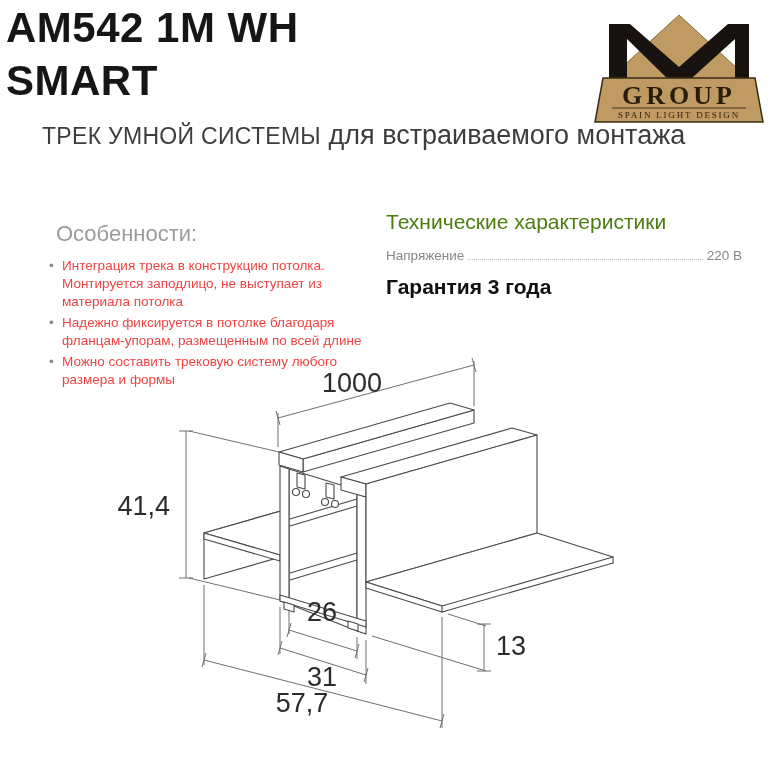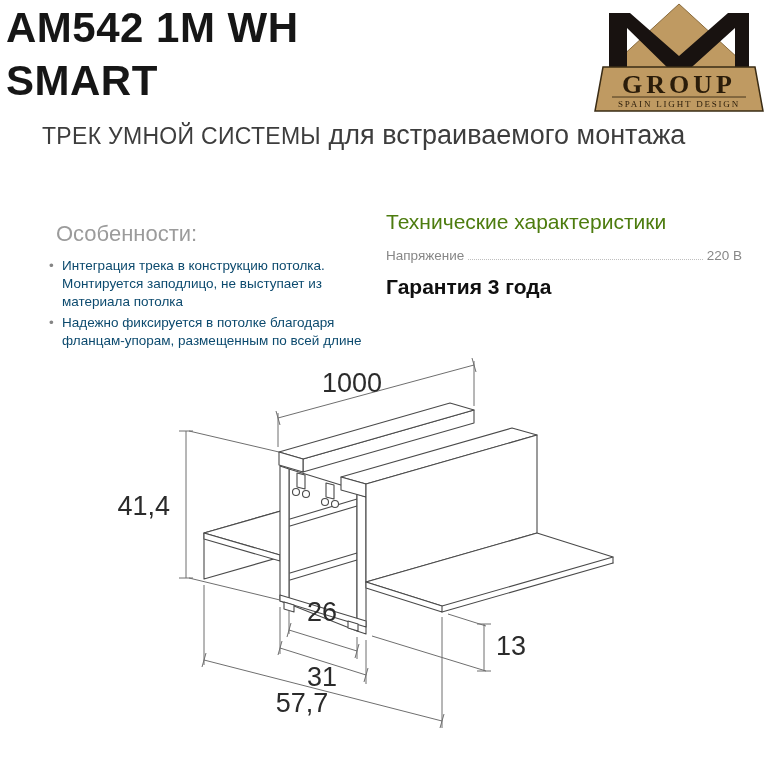--- a/index.html
+++ b/index.html
@@ -1,27 +1,27 @@
 <!DOCTYPE html>
 <html><head>
 <meta charset="utf-8">
 <style>
   html,body{margin:0;padding:0;background:#ffffff;}
   .page{position:relative;width:768px;height:768px;background:#fff;overflow:hidden;
         font-family:"Liberation Sans",sans-serif;}
   .title{position:absolute;left:6px;top:2px;font-size:42px;line-height:1.25;
          font-weight:600;color:#161616;letter-spacing:.5px;}
-  .logo{position:absolute;left:594px;top:1px;width:170px;height:112px;}
+  .logo{position:absolute;left:594px;top:12px;width:170px;height:112px;}
   .subtitle{position:absolute;left:42px;top:120px;width:700px;font-size:27px;color:#3d3d3d;}
   .subtitle .caps{font-size:23px;letter-spacing:.3px;}
   .subtitle .l2{margin-left:12px;margin-top:4px;}
   .features{position:absolute;left:44px;top:210px;width:345px;margin-top:11px;}
   .features h2{margin:0 0 10px 12px;font-size:22px;font-weight:400;color:#9b9b9b;}
   .features ul{margin:0;padding:0 0 0 18px;list-style:none;}
-  .features li{position:relative;font-size:13.5px;line-height:1.34;color:#0c4a6e;margin-bottom:3px;}
+  .features li{position:relative;font-size:13.5px;line-height:1.34;color:#ef4444;margin-bottom:3px;}
   .features li::before{content:"•";position:absolute;left:-13px;color:#858585;}
   .specs{position:absolute;left:386px;top:210px;width:356px;}
   .specs h2{margin:0 0 14px 0;font-size:21px;font-weight:400;color:#4d7c0f;}
   .spec-row{display:flex;align-items:baseline;font-size:13.5px;color:#878787;margin-bottom:6px;}
   .leader{flex:1;border-bottom:1.5px dotted #bfbfbf;margin:0 4px 3px 4px;min-width:20px;}
   .val-strong{font-size:16px;font-weight:700;color:#161616;}
   .warranty{margin-top:12px;font-size:21px;font-weight:700;color:#101010;}
   svg.drawing{position:absolute;left:0;top:0;width:768px;height:768px;}
   .obj{fill:#ffffff;stroke:#4a4a4a;stroke-width:1.1;stroke-linejoin:round;}
   .objline{fill:none;stroke:#4a4a4a;stroke-width:1.1;stroke-linecap:round;}
@@ -54,20 +54,21 @@
     <div>
       <span class="caps">ТРЕК УМНОЙ СИСТЕМЫ</span><span>  для встраиваемого монтажа</span>
     </div>
   </div>
 
   <div class="features">
     <h2>Особенности:</h2>
     <ul>
       <li>Интеграция трека в конструкцию потолка. Монтируется заподлицо, не выступает из материала потолка</li>
       <li>Надежно фиксируется в потолке благодаря фланцам-упорам, размещенным по всей длине</li>
+      <li>Можно составить трековую систему любого размера и формы</li>
     </ul>
   </div>
 
   <div class="specs">
     <h2>Технические характеристики</h2>
     <div class="spec-row">
       <span>Напряжение</span>
       <span class="leader"></span>
       <span>220 В</span>
     </div>

